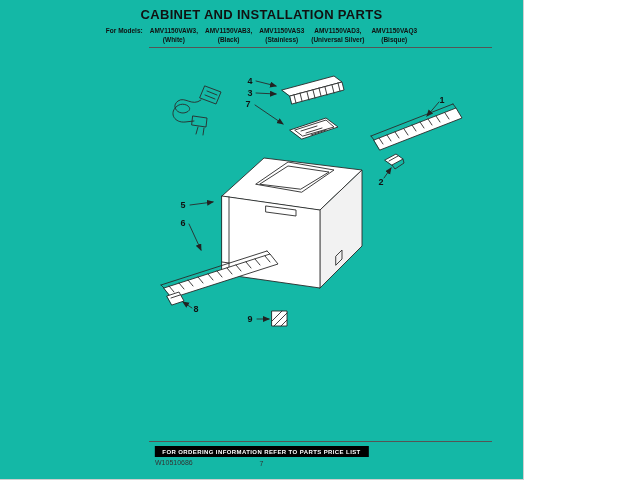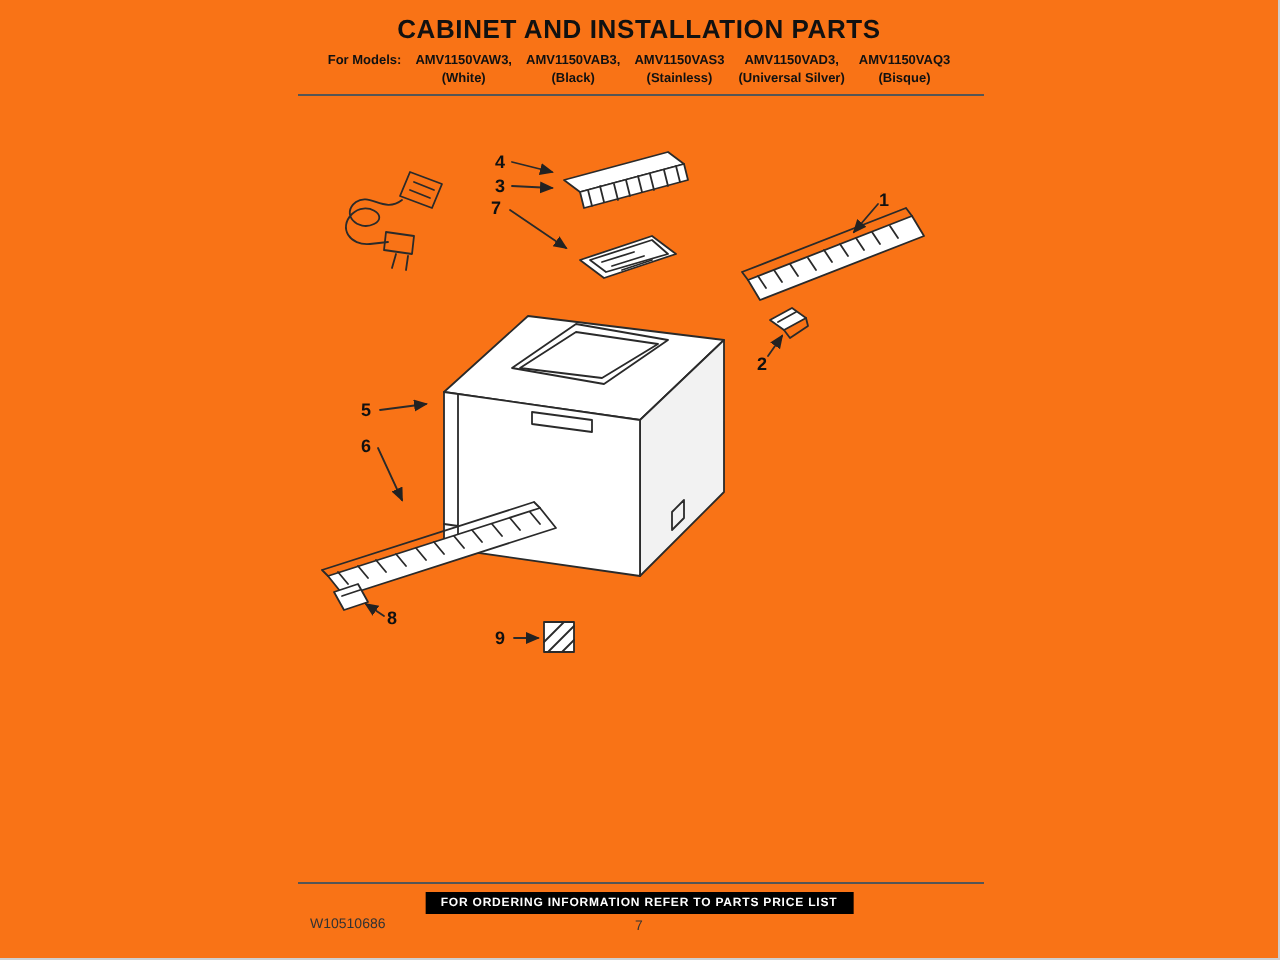--- a/index.html
+++ b/index.html
@@ -4,22 +4,22 @@
 <style>
   * { margin:0; padding:0; box-sizing:border-box; }
   html,body { background:#ffffff; }
   body {
     width:640px; height:480px;
     font-family:"Liberation Sans", sans-serif;
     color:#111;
   }
   .page {
     position:relative;
-    width:640px; height:480px;
-    background:#f97316;
+    width:524px; height:480px;
+    background:#14b8a6;
     border-right:1px solid #cfcfcf;
     border-bottom:1px solid #cfcfcf;
     overflow:hidden;
     text-decoration:underline;
   }
   .header { position:absolute; top:7px; left:0; right:0; text-align:center; }
   .title {
     font-size:13px; font-weight:bold; letter-spacing:0.3px; color:#111;
   }
   .models-row {

